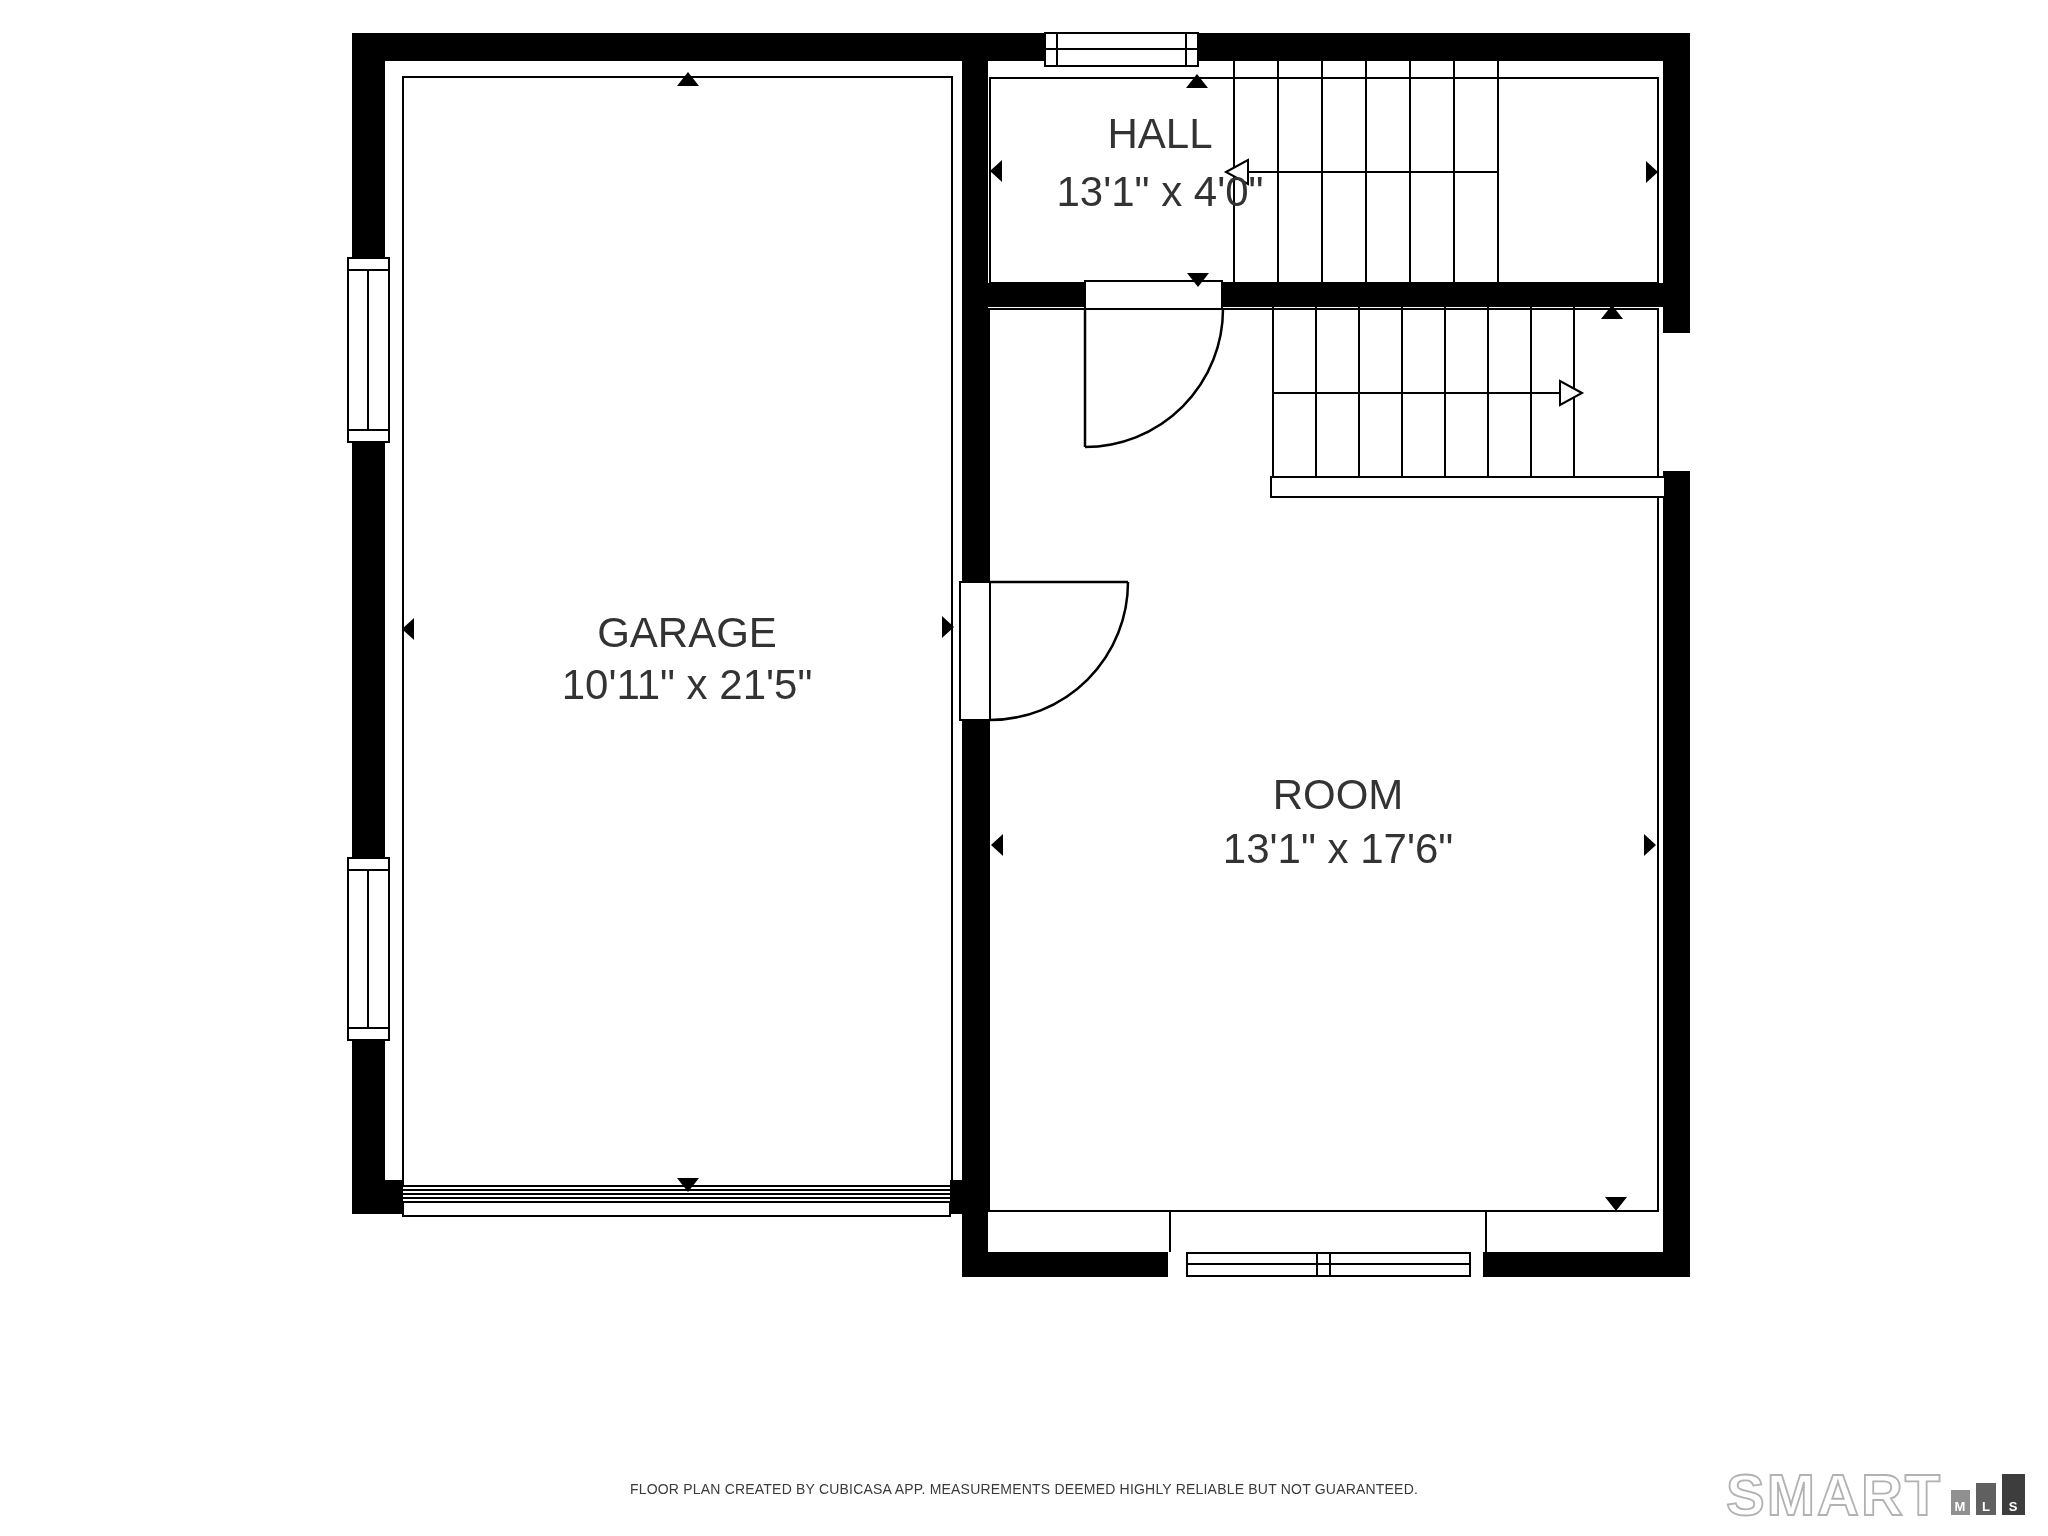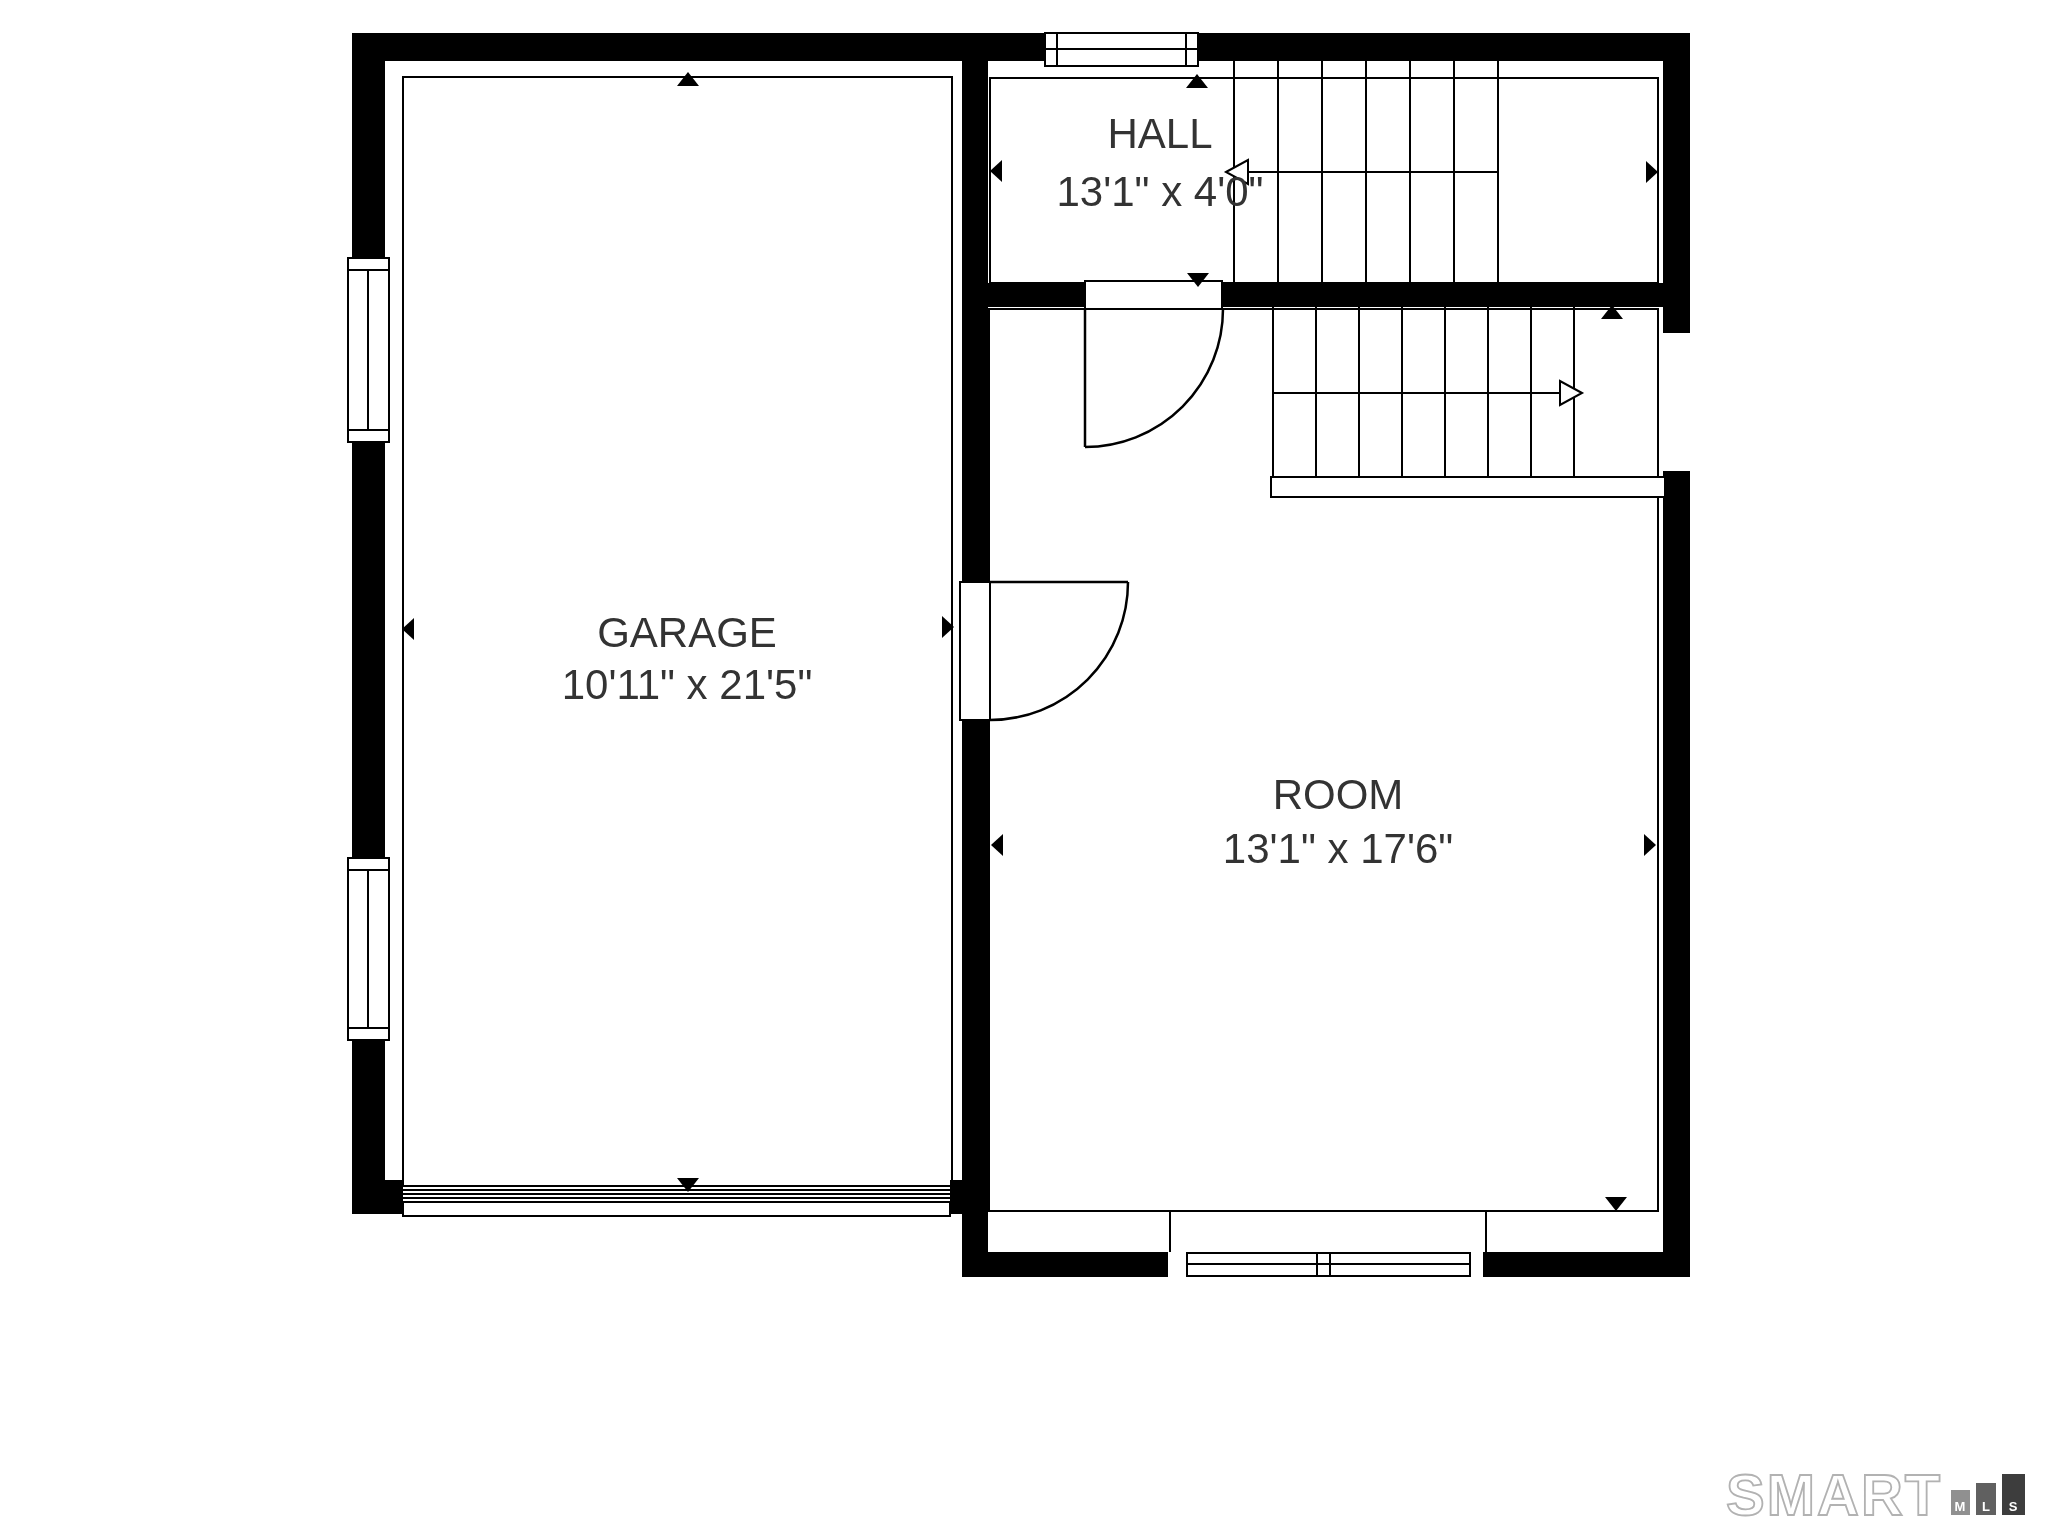--- a/index.html
+++ b/index.html
@@ -185,20 +185,21 @@
       <text class="room-dims" x="687" y="684" text-anchor="middle" dominant-baseline="central">10'11" x 21'5"</text>
 
       <text class="room-name" x="1160" y="133" text-anchor="middle" dominant-baseline="central">HALL</text>
       <text class="room-dims" x="1160" y="191" text-anchor="middle" dominant-baseline="central">13'1" x 4'0"</text>
 
       <text class="room-name" x="1338" y="794" text-anchor="middle" dominant-baseline="central">ROOM</text>
       <text class="room-dims" x="1338" y="848" text-anchor="middle" dominant-baseline="central">13'1" x 17'6"</text>
     </g>
   </svg>
 
+  <div id="disclaimer">FLOOR PLAN CREATED BY CUBICASA APP. MEASUREMENTS DEEMED HIGHLY RELIABLE BUT NOT GUARANTEED.</div>
 
   <svg id="logo-box" width="320" height="70" viewBox="0 0 320 70">
     <text class="logo-brand" x="8" y="55">SMART</text>
     <rect x="233" y="30" width="19" height="25" fill="#909090"></rect>
     <rect x="258" y="23" width="20" height="32" fill="#606060"></rect>
     <rect x="284" y="14" width="23" height="41" fill="#3d3d3d"></rect>
     <text class="logo-bar-letter" x="242" y="51">M</text>
     <text class="logo-bar-letter" x="268" y="51">L</text>
     <text class="logo-bar-letter" x="295" y="51">S</text>
   </svg>

